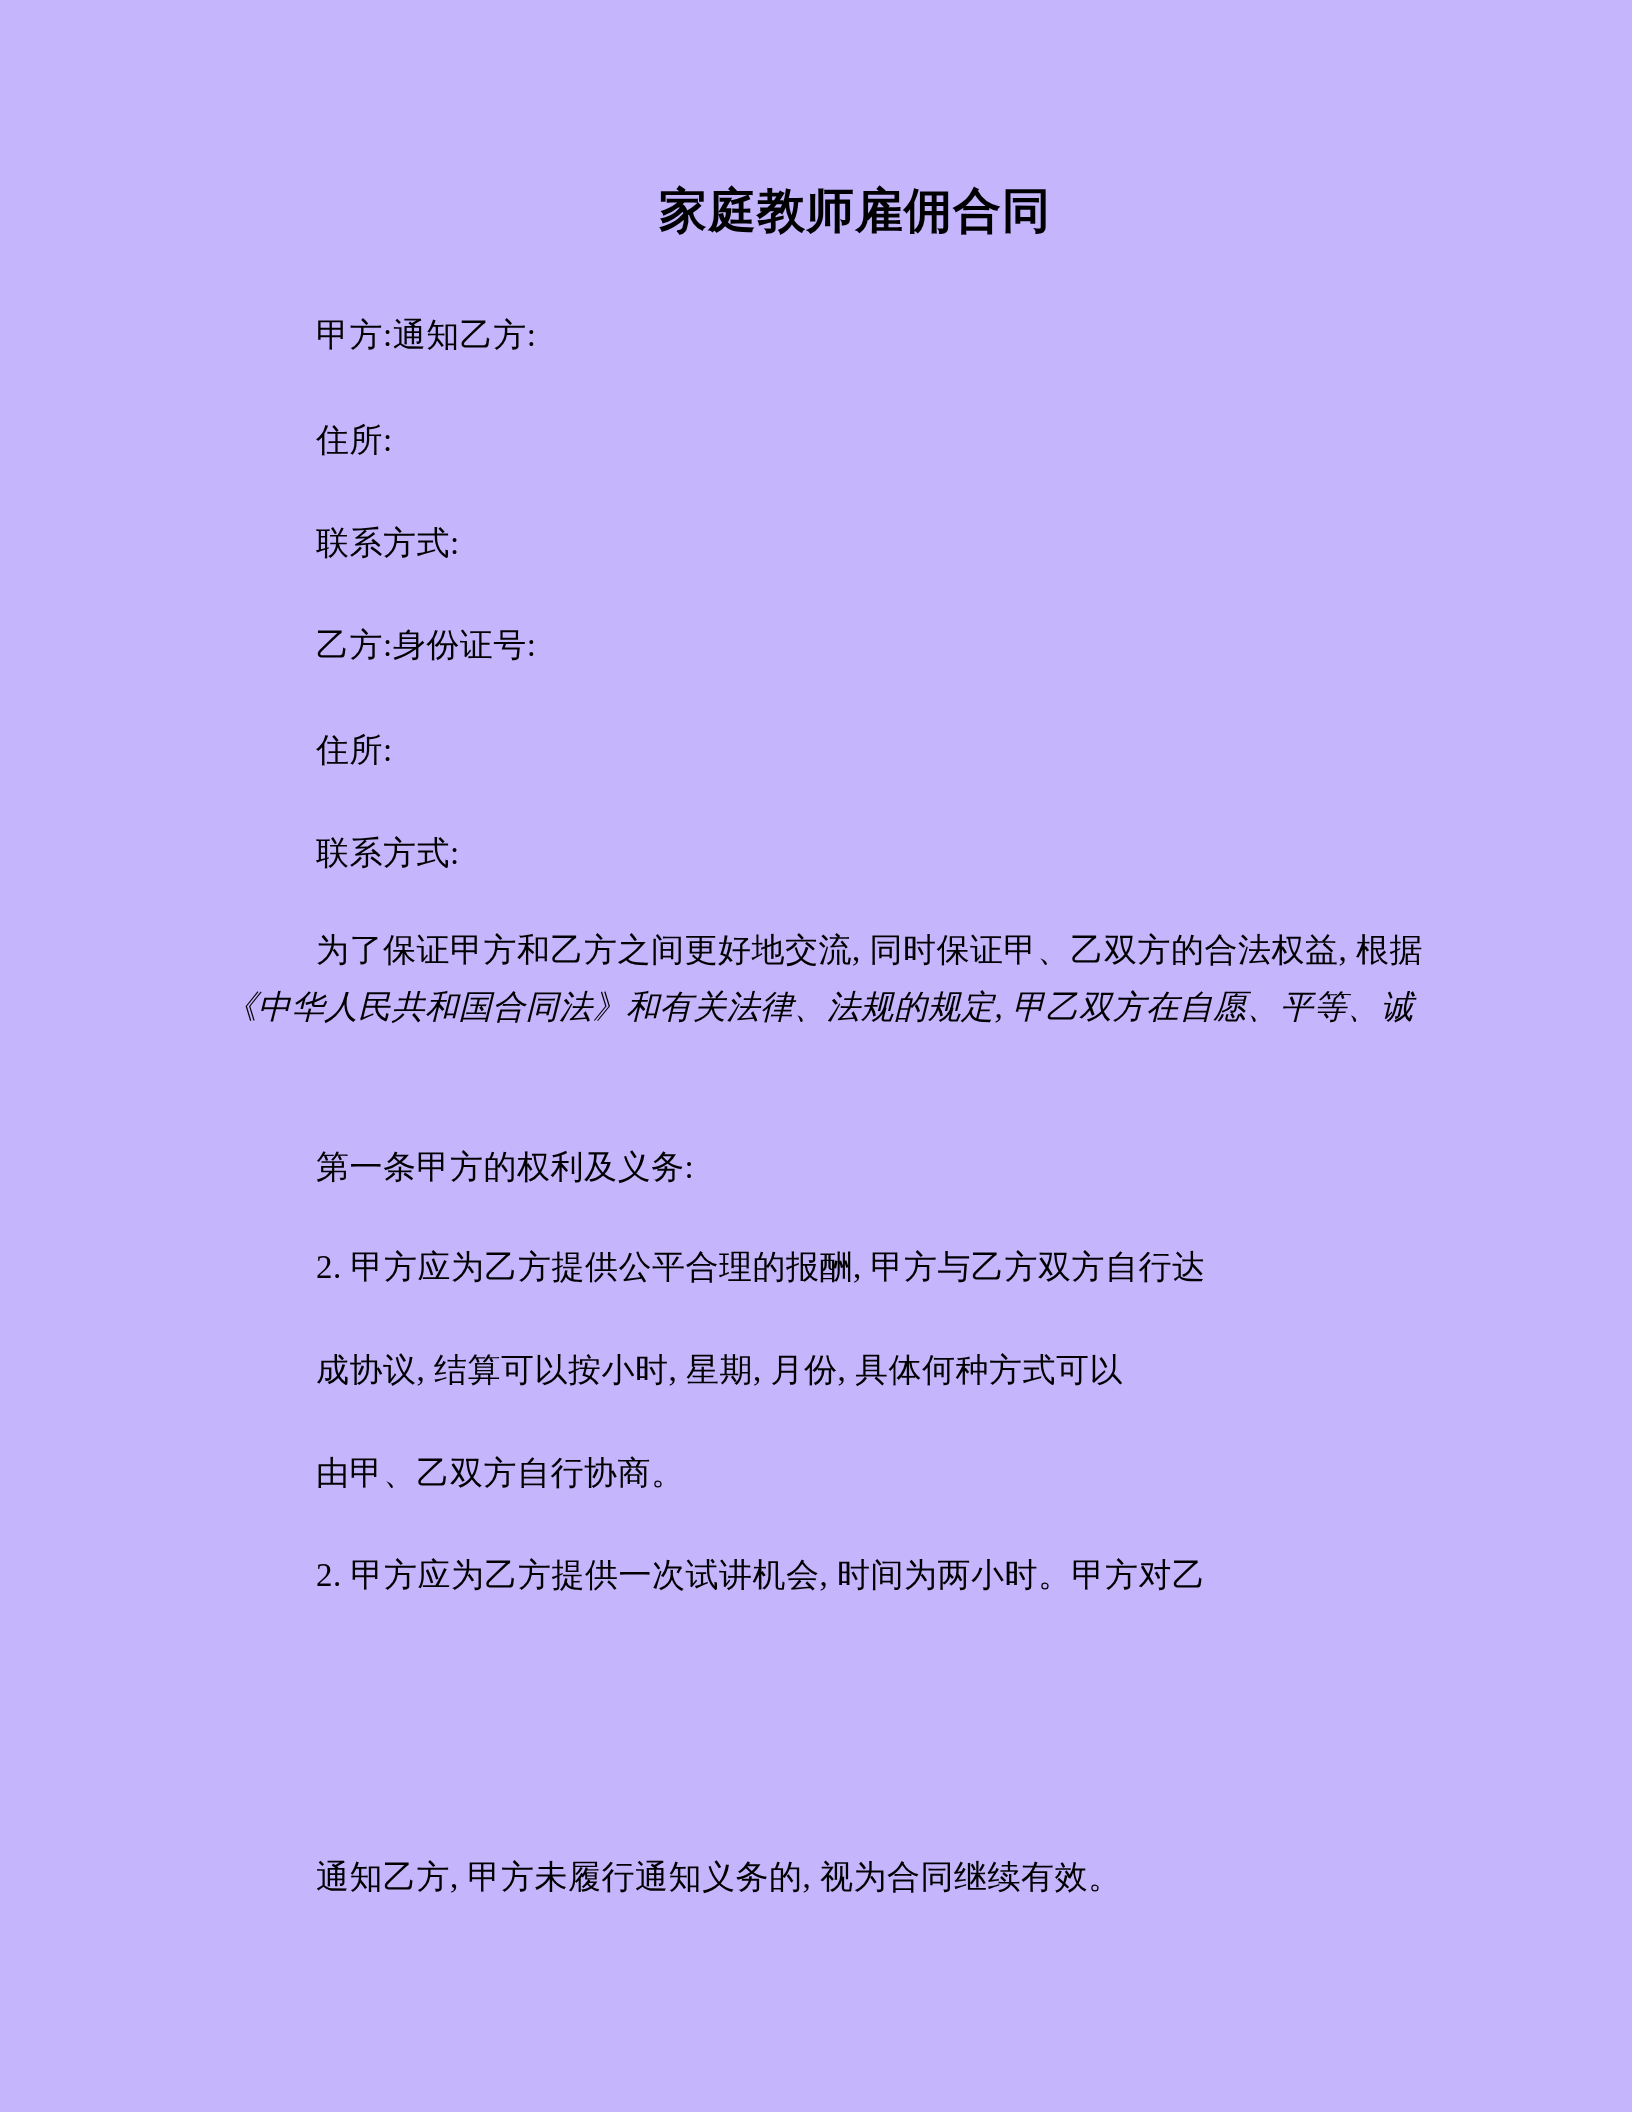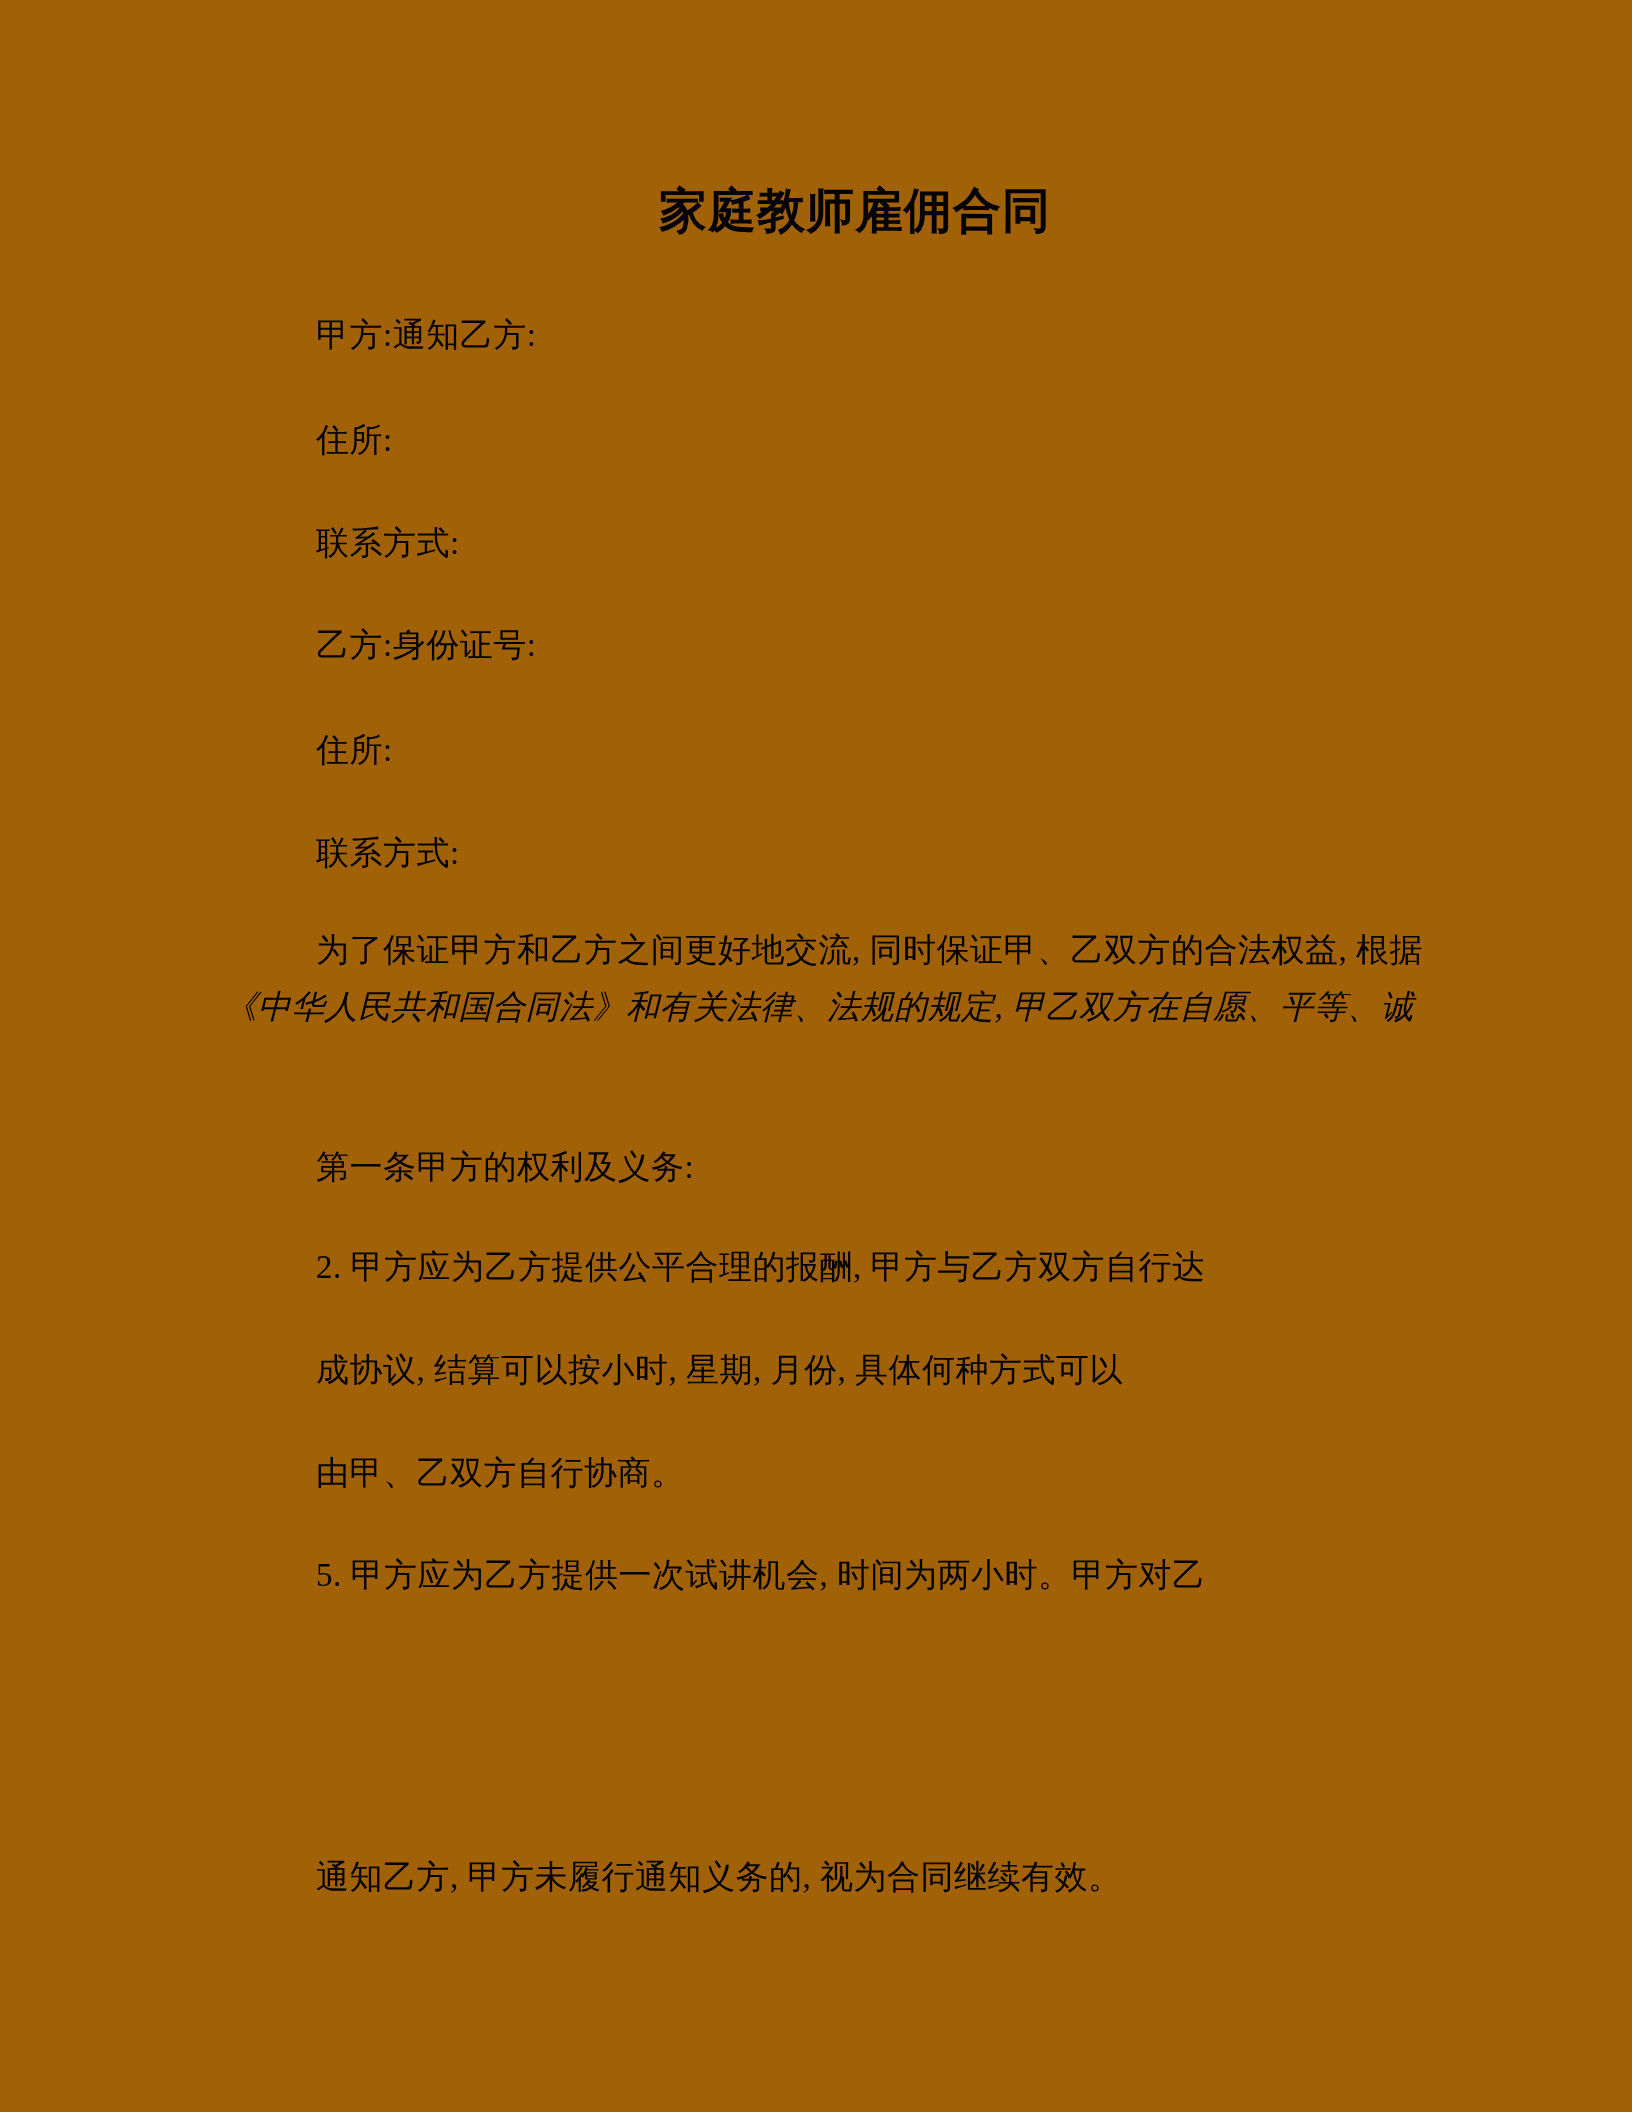--- a/index.html
+++ b/index.html
@@ -4,21 +4,21 @@
 <style>
   html, body {
     margin: 0;
     padding: 0;
     background: #ffffff;
   }
   .page {
     position: relative;
     width: 1632px;
     height: 2112px;
-    background: #a16207;
+    background: #c4b5fd;
     color: #000000;
     font-family: "Liberation Serif", "DejaVu Serif", serif;
     overflow: hidden;
   }
   .doc-title {
     position: absolute;
     top: 183px;
     left: 212px;
     width: 1286px;
     margin: 0;
@@ -58,16 +58,16 @@
   <div class="line" style="top:835px">联系方式:</div>
 
   <div class="line" style="top:932px">为了保证甲方和乙方之间更好地交流, 同时保证甲、乙双方的合法权益, 根据</div>
   <div class="line hang" style="top:989px">《中华人民共和国合同法》和有关法律、法规的规定, 甲乙双方在自愿、平等、诚</div>
 
   <div class="line" style="top:1149px">第一条甲方的权利及义务:</div>
 
   <div class="line" style="top:1249px">2. 甲方应为乙方提供公平合理的报酬, 甲方与乙方双方自行达</div>
   <div class="line" style="top:1352px">成协议, 结算可以按小时, 星期, 月份, 具体何种方式可以</div>
   <div class="line" style="top:1455px">由甲、乙双方自行协商。</div>
-  <div class="line" style="top:1557px">5. 甲方应为乙方提供一次试讲机会, 时间为两小时。甲方对乙</div>
+  <div class="line" style="top:1557px">2. 甲方应为乙方提供一次试讲机会, 时间为两小时。甲方对乙</div>
   <div class="line" style="top:1859px">通知乙方, 甲方未履行通知义务的, 视为合同继续有效。</div>
 
 </div>
 
 </body></html>

